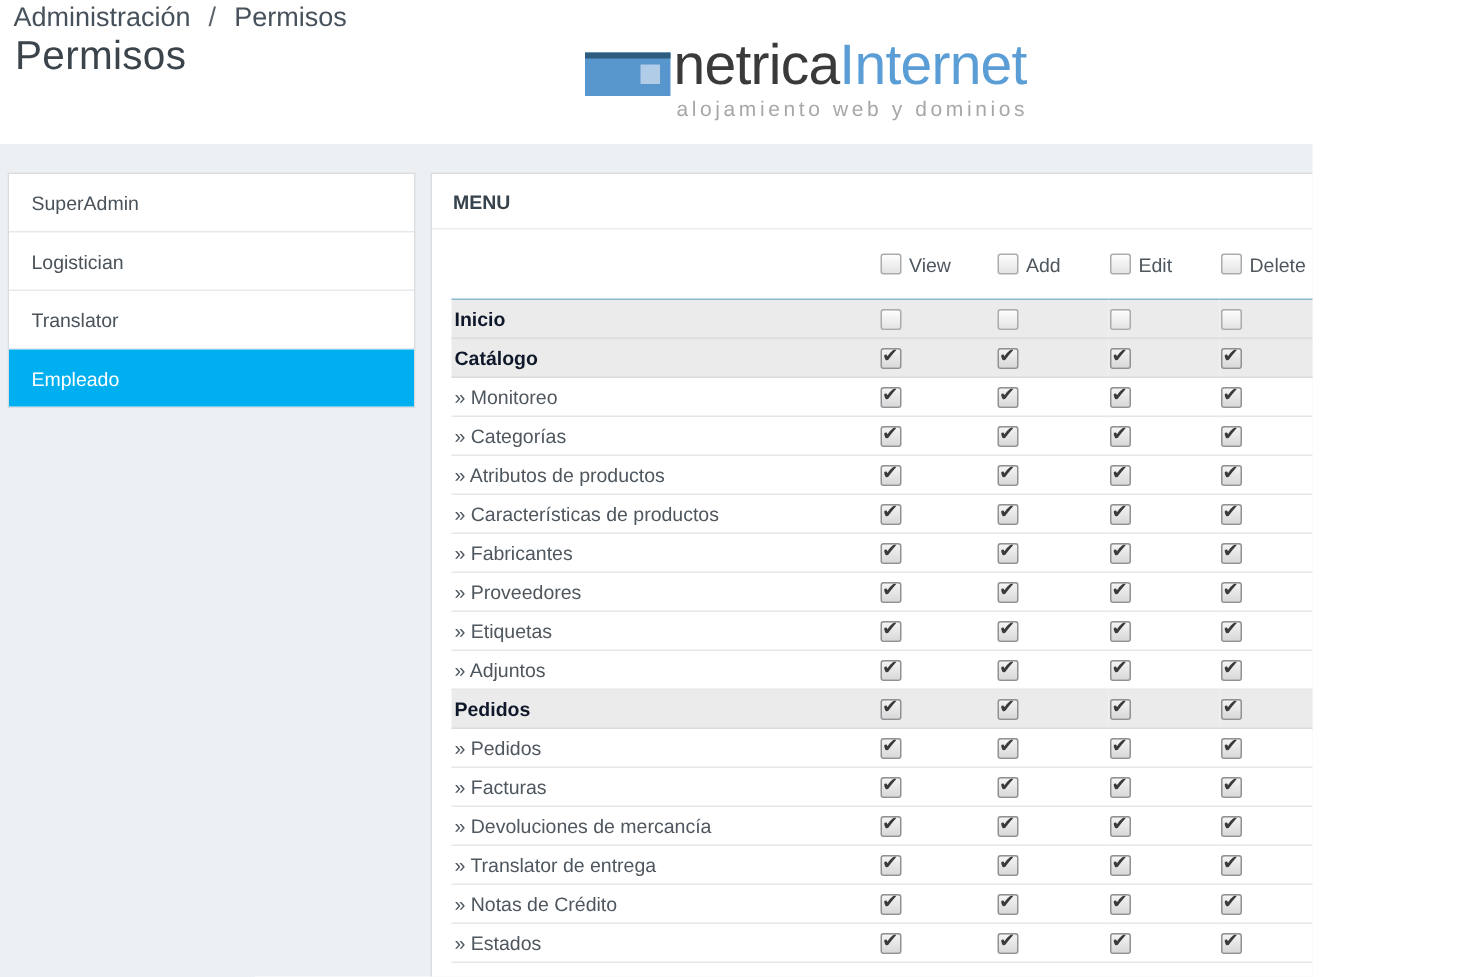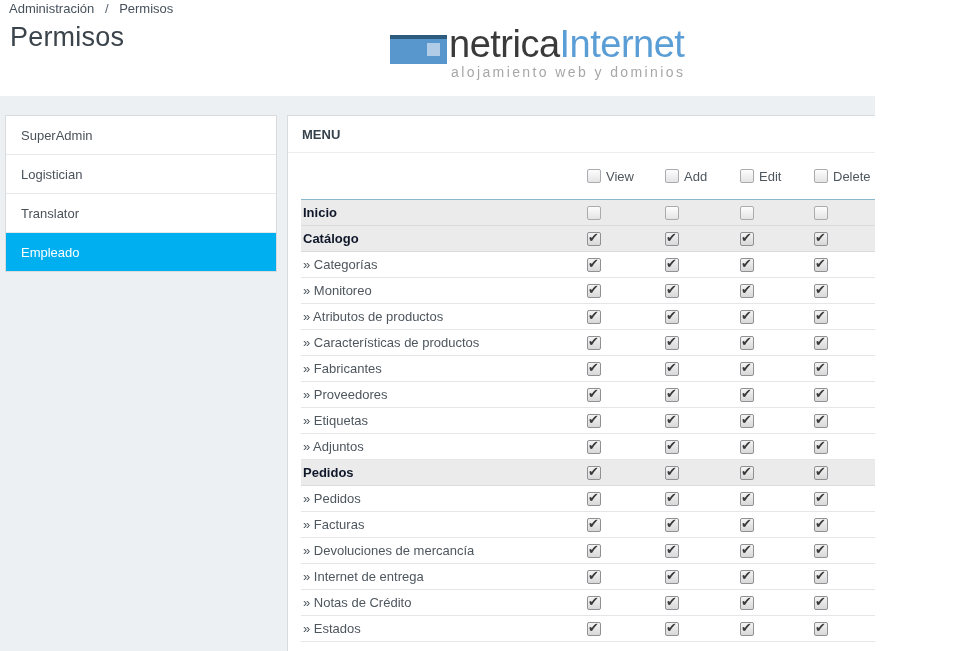--- a/index.html
+++ b/index.html
@@ -4,21 +4,21 @@
 <style>
   html,body{margin:0;padding:0;}
   body{
     width:977px;height:651px;position:relative;overflow:hidden;
     background:#ffffff;
     font-family:"Liberation Sans","DejaVu Sans",sans-serif;
     -webkit-font-smoothing:antialiased;
   }
   
   .topbar{position:absolute;top:0;left:0;width:977px;height:96px;background:#fff;}
-  .breadcrumb{position:absolute;left:9px;top:1px;font-size:13px;color:#46515b;}
+  .breadcrumb{position:absolute;left:9px;top:1px;font-size:18px;color:#46515b;}
   .breadcrumb span{vertical-align:top;}
   .breadcrumb .sep{margin:0 7px;color:#5a646d;}
   .page-title{position:absolute;left:10px;top:22px;font-size:27px;color:#3b434b;font-weight:400;letter-spacing:.2px;}
   
   .logo{position:absolute;left:390px;top:25px;display:flex;align-items:flex-start;cursor:pointer;}
   .logo-mark{position:relative;width:57px;height:29px;background:#5897ce;margin-top:10px;margin-right:2px;}
   .logo-mark .stripe{position:absolute;top:0;left:0;right:0;height:4px;background:#2d5c7f;}
   .logo-mark .sq{position:absolute;right:7px;top:8px;width:13px;height:13px;background:#b0cce7;}
   .logo-textcol{display:flex;flex-direction:column;}
   .logo-line{font-size:38px;line-height:38px;font-weight:400;letter-spacing:-.5px;}
@@ -143,29 +143,29 @@
             </tr>
             <tr class="section">
               <td class="lbl">Catálogo</td>
               <td><span class="cb checked"></span></td>
               <td><span class="cb checked"></span></td>
               <td><span class="cb checked"></span></td>
               <td><span class="cb checked"></span></td>
               <td><span class="cb checked"></span></td>
             </tr>
             <tr class="">
+              <td class="lbl">» Monitoreo</td>
+              <td><span class="cb checked"></span></td>
+              <td><span class="cb checked"></span></td>
+              <td><span class="cb checked"></span></td>
+              <td><span class="cb checked"></span></td>
+              <td><span class="cb checked"></span></td>
+            </tr>
+            <tr class="">
               <td class="lbl">» Categorías</td>
-              <td><span class="cb checked"></span></td>
-              <td><span class="cb checked"></span></td>
-              <td><span class="cb checked"></span></td>
-              <td><span class="cb checked"></span></td>
-              <td><span class="cb checked"></span></td>
-            </tr>
-            <tr class="">
-              <td class="lbl">» Monitoreo</td>
               <td><span class="cb checked"></span></td>
               <td><span class="cb checked"></span></td>
               <td><span class="cb checked"></span></td>
               <td><span class="cb checked"></span></td>
               <td><span class="cb checked"></span></td>
             </tr>
             <tr class="">
               <td class="lbl">» Atributos de productos</td>
               <td><span class="cb checked"></span></td>
               <td><span class="cb checked"></span></td>
@@ -239,21 +239,21 @@
             </tr>
             <tr class="">
               <td class="lbl">» Devoluciones de mercancía</td>
               <td><span class="cb checked"></span></td>
               <td><span class="cb checked"></span></td>
               <td><span class="cb checked"></span></td>
               <td><span class="cb checked"></span></td>
               <td><span class="cb checked"></span></td>
             </tr>
             <tr class="">
-              <td class="lbl">» Internet de entrega</td>
+              <td class="lbl">» Translator de entrega</td>
               <td><span class="cb checked"></span></td>
               <td><span class="cb checked"></span></td>
               <td><span class="cb checked"></span></td>
               <td><span class="cb checked"></span></td>
               <td><span class="cb checked"></span></td>
             </tr>
             <tr class="">
               <td class="lbl">» Notas de Crédito</td>
               <td><span class="cb checked"></span></td>
               <td><span class="cb checked"></span></td>

